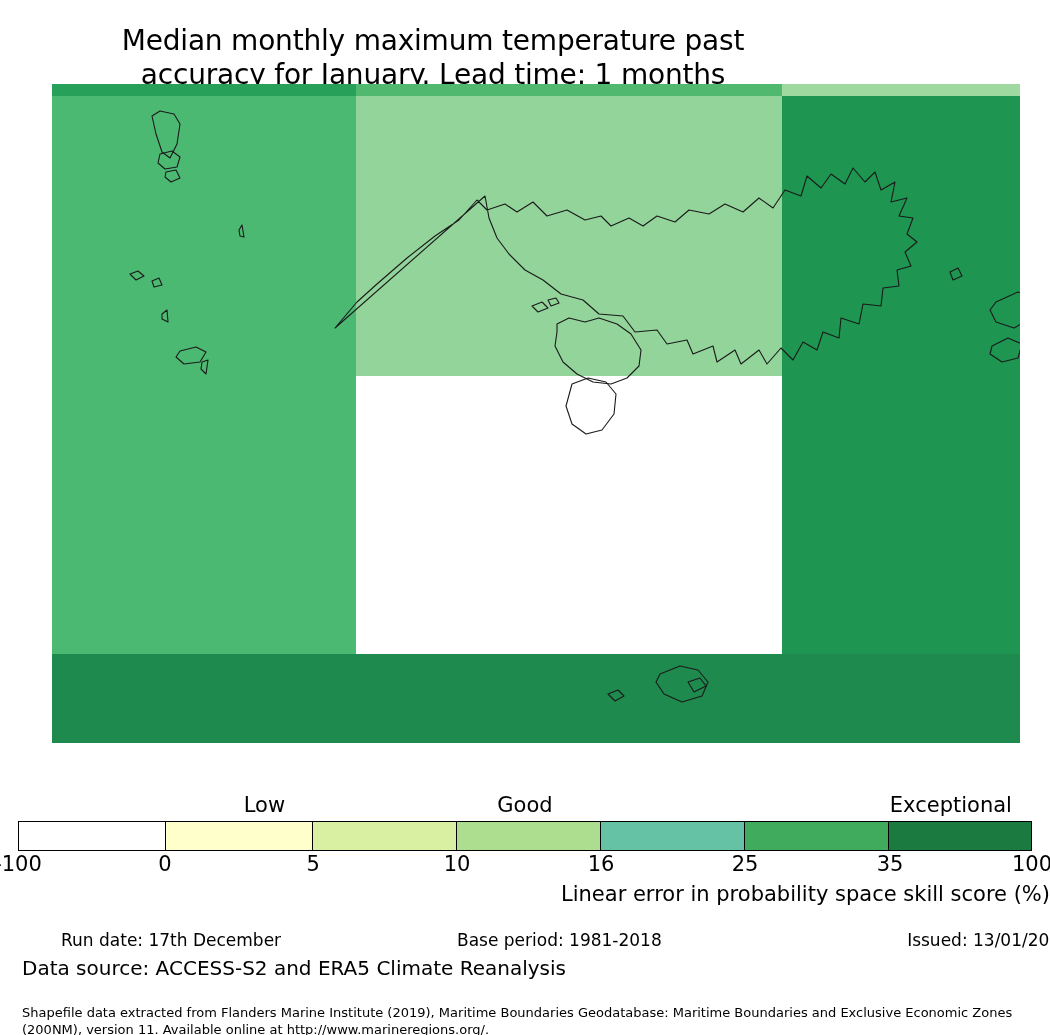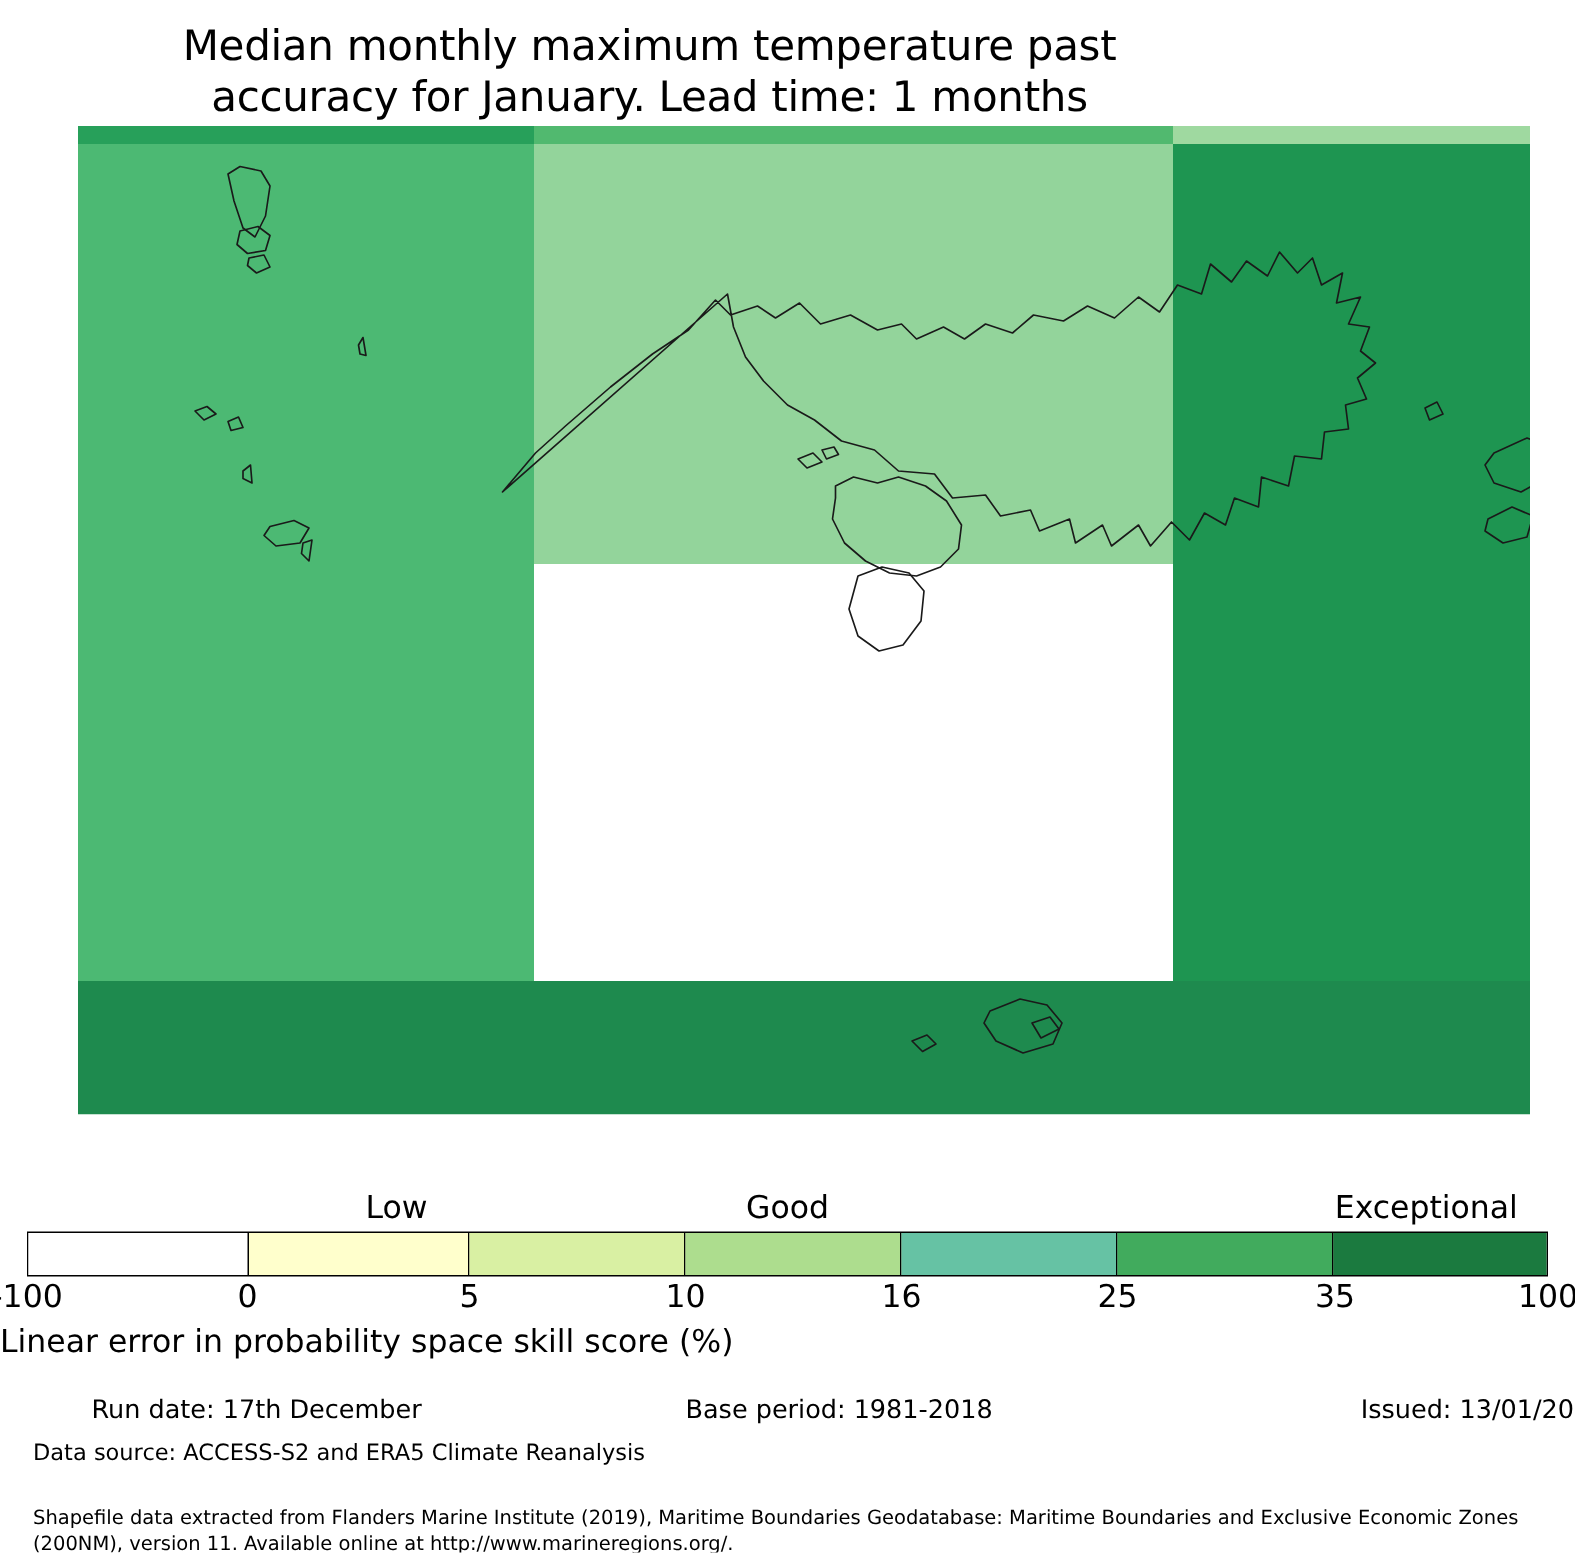--- a/index.html
+++ b/index.html
@@ -15,21 +15,21 @@
     position: relative;
     overflow: hidden;
   }
 
   
   #title {
     width: 866px;
     text-align: center;
     font-size: 28px;
     line-height: 34px;
-    padding-top: 14px;
+    padding-top: 24px;
     letter-spacing: -0.2px;
   }
   #title .line { display: block; }
 
   
   #map-wrap {
     position: absolute;
     left: 52px;
     top: 84px;
     width: 968px;
@@ -97,21 +97,21 @@
     font-size: 21px;
     transform: translateX(-50%);
     white-space: nowrap;
     top: 0;
   }
   #cbar-xlabel {
     position: absolute;
     left: 0;
     top: 882px;
     width: 1050px;
-    text-align: left;
+    text-align: right;
     font-size: 21px;
   }
 
   
   #footer {
     position: absolute;
     left: 0;
     top: 930px;
     width: 1050px;
     padding-left: 39px;
@@ -122,21 +122,21 @@
     font-size: 17px;
   }
   #footer-row1 .fl { position: absolute; left: 22px; top: 0; }
   #footer-row1 .fc { position: absolute; left: 418px; top: 0; }
   #footer-row1 .fr { position: absolute; right: 18px; top: 0; }
 
   #footer-src {
     position: absolute;
     left: 22px;
     top: 29px;
-    font-size: 15px;
+    font-size: 20px;
     line-height: 18px;
   }
   #footer-copy {
     position: absolute;
     left: 22px;
     top: 48px;
     font-size: 14.5px;
     line-height: 18px;
   }
   #footer-shape {

